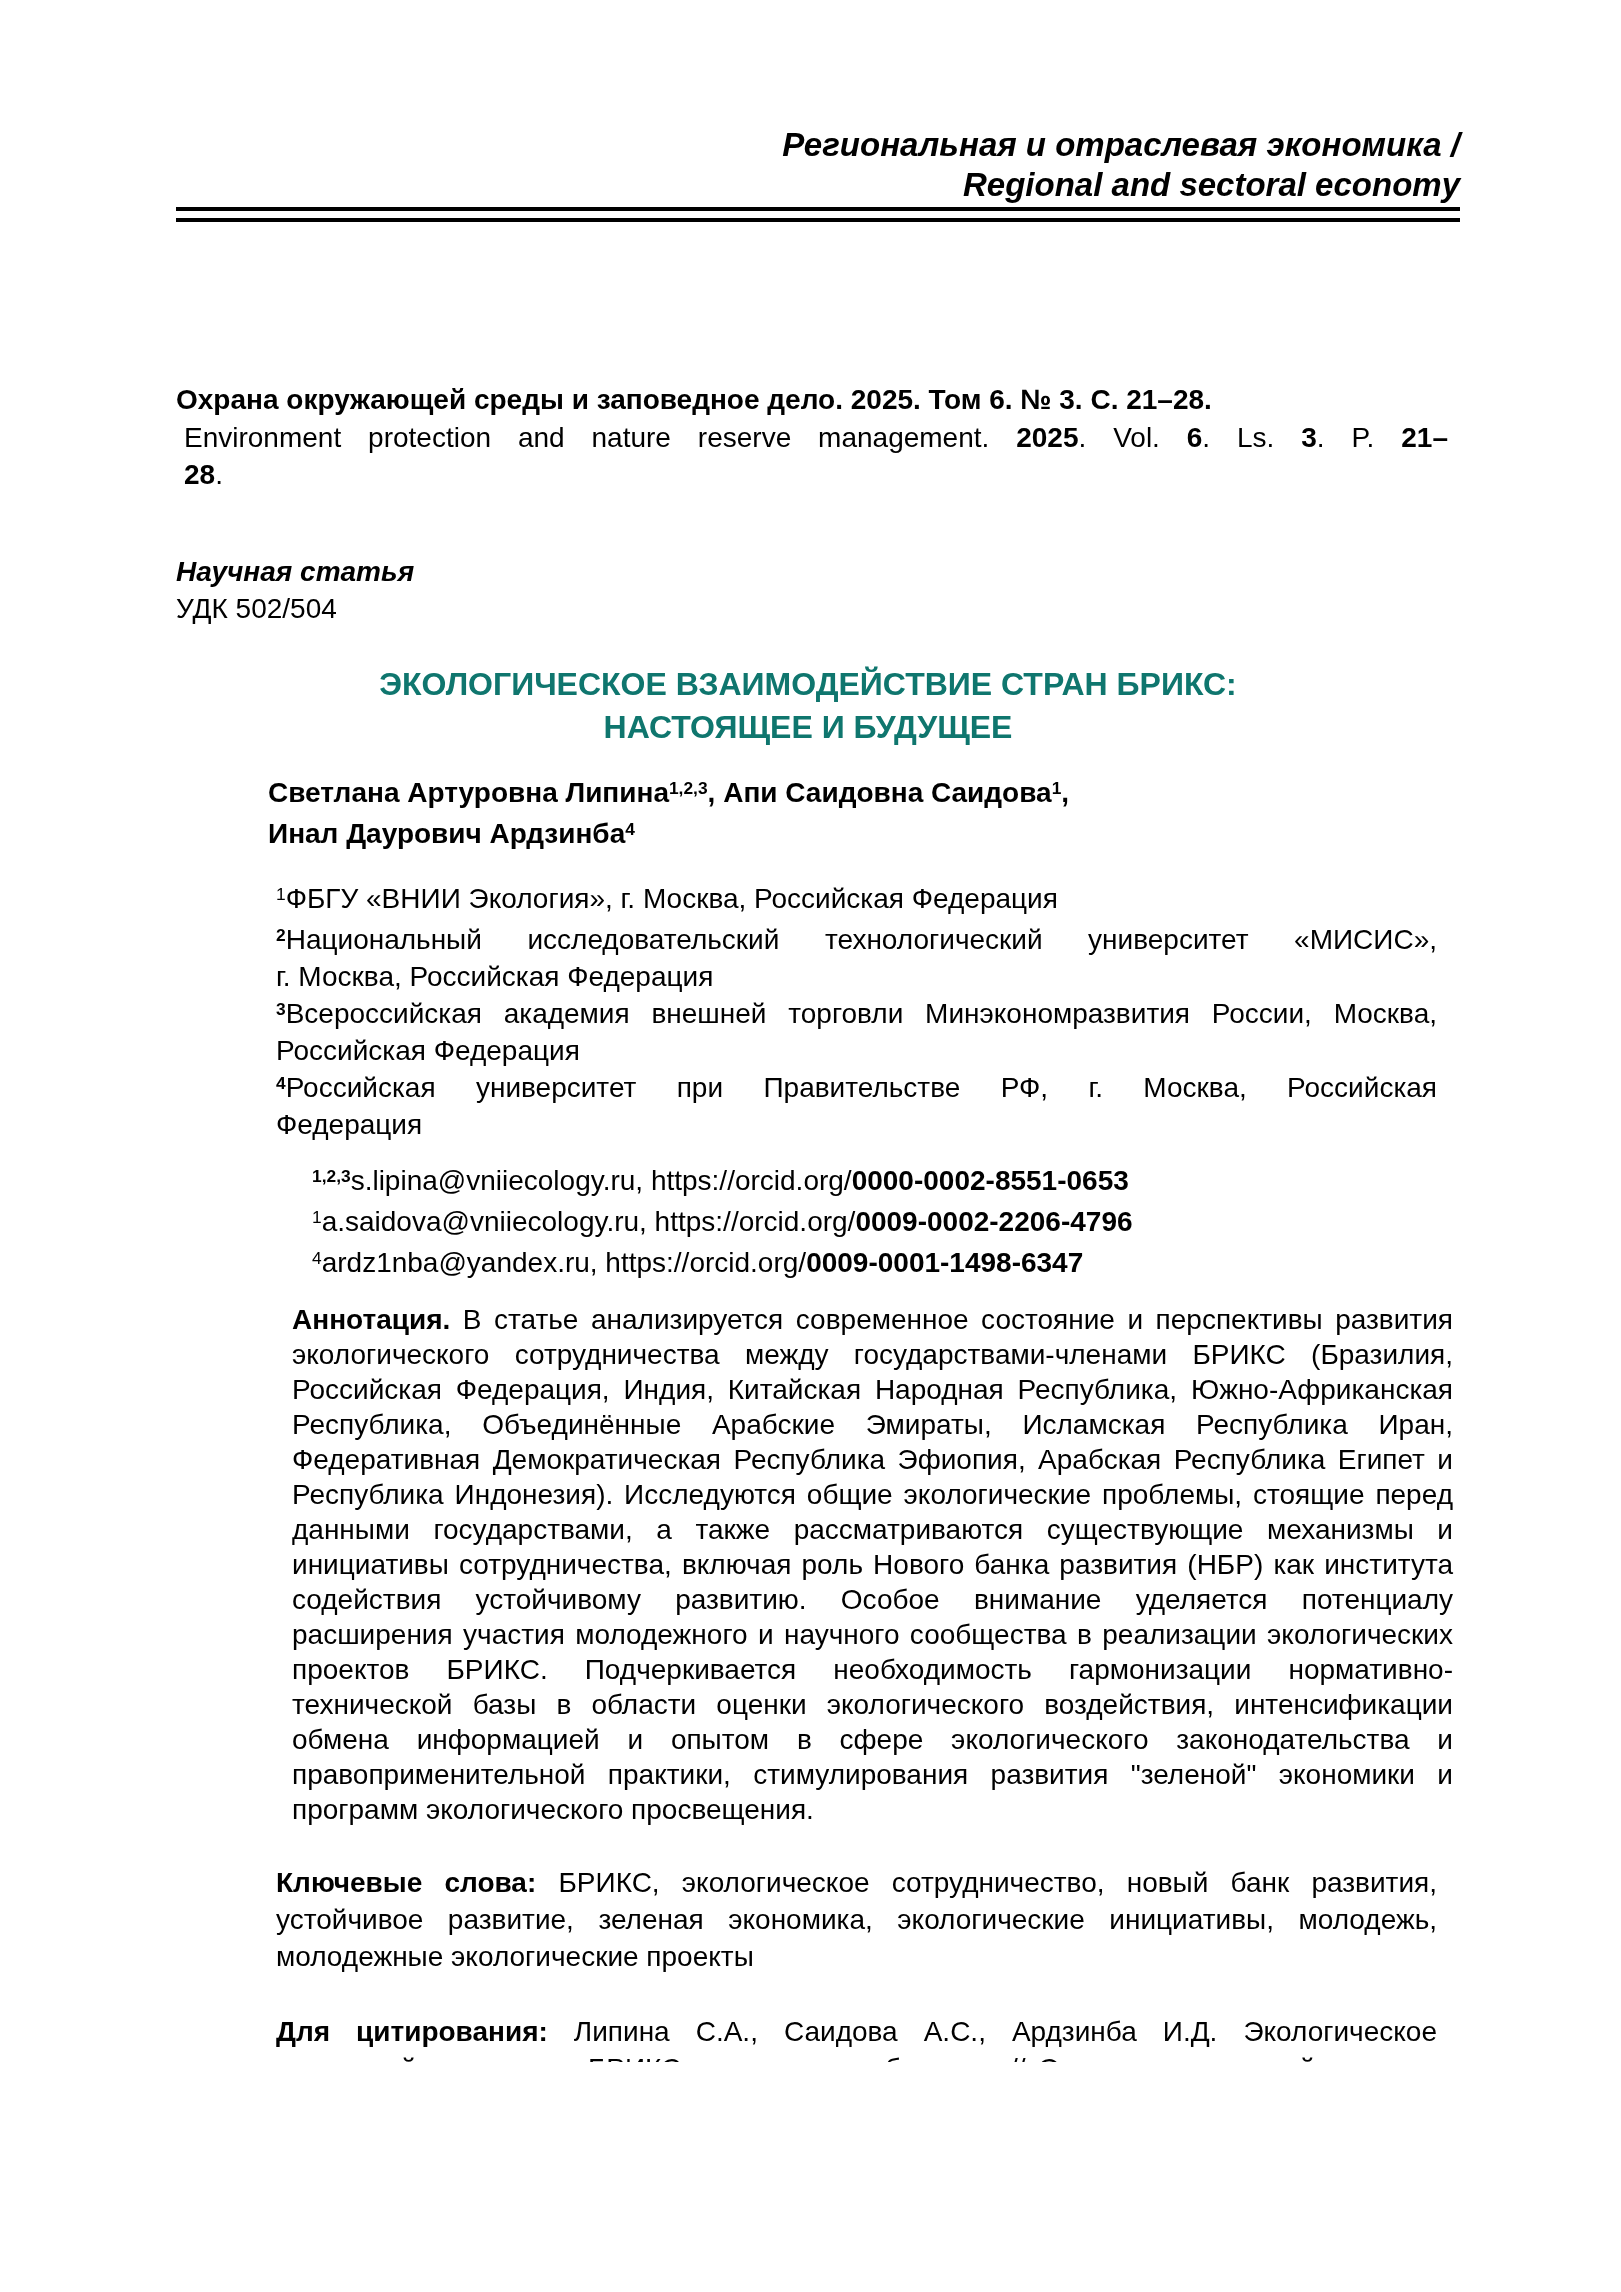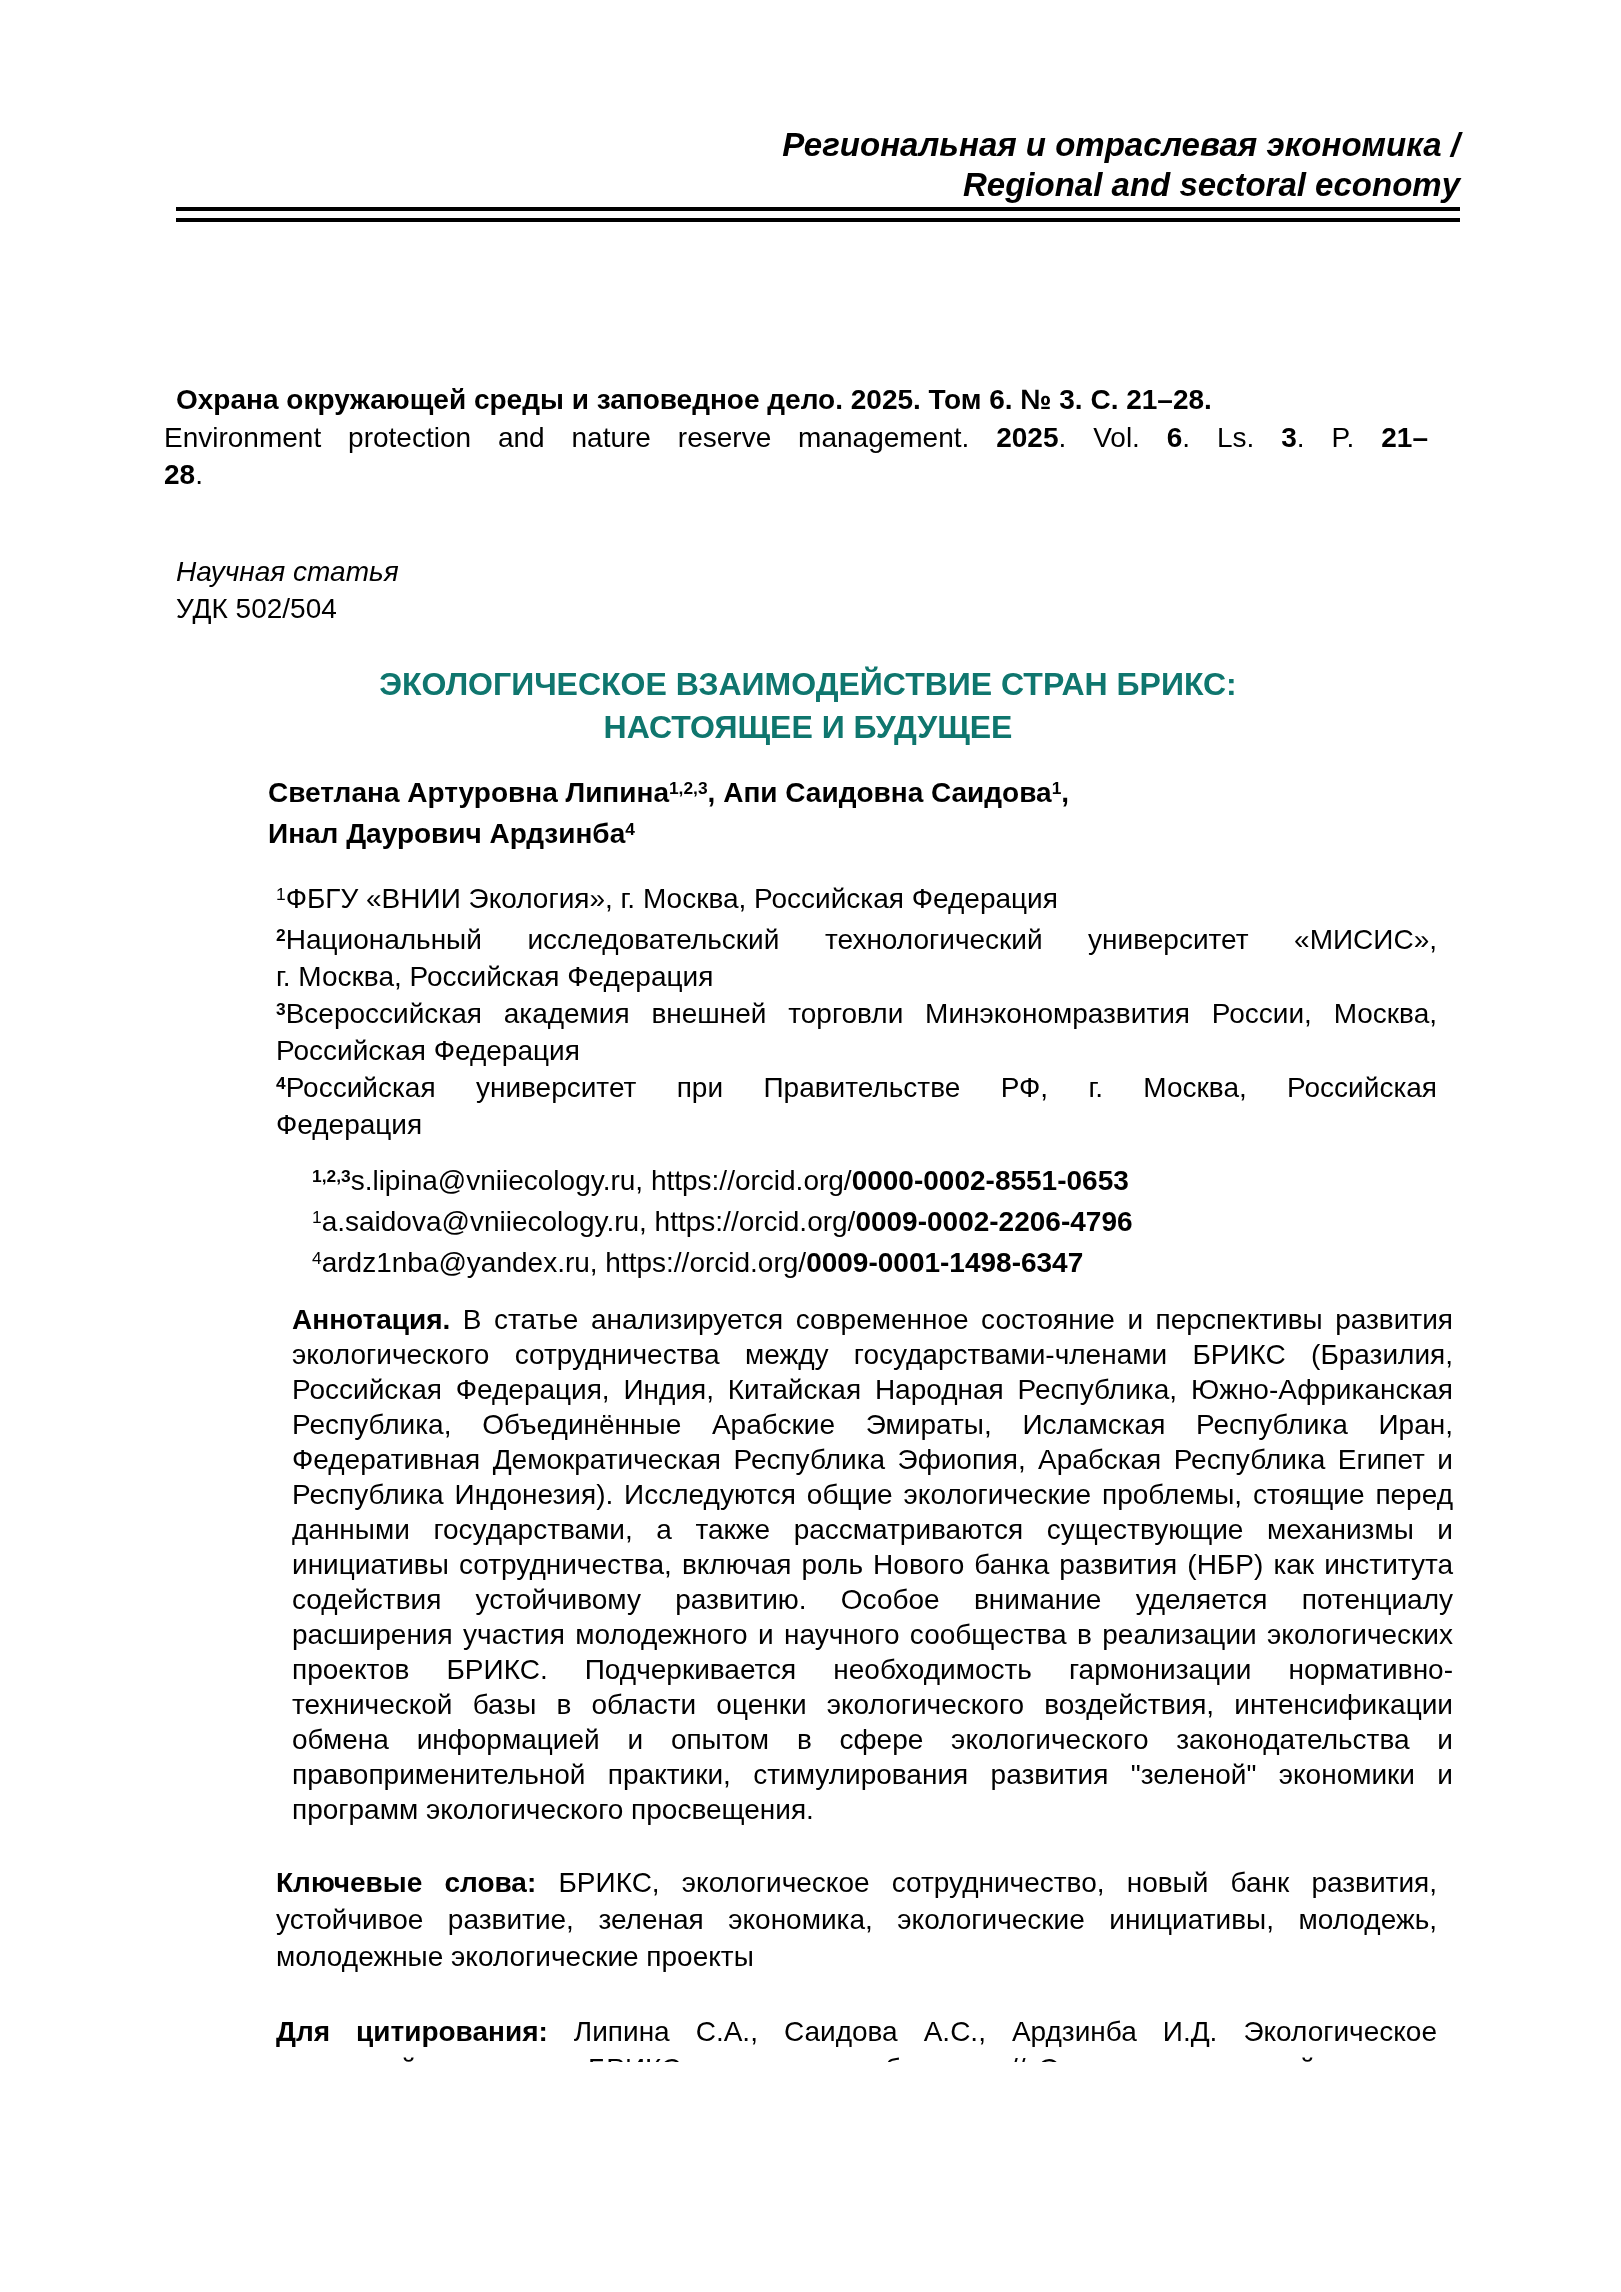--- a/index.html
+++ b/index.html
@@ -24,24 +24,24 @@
     top:125px;left:490px;width:970px;
     text-align:right;
     font-weight:bold;font-style:italic;
     font-size:33px;line-height:40px;
   }
   .rule{background:#000;}
   .rule-top{top:207px;left:176px;width:1284px;height:3.9px;}
   .rule-bottom{top:218px;left:176px;width:1284px;height:3.9px;}
 
   .masthead-ru{top:381px;left:176px;width:1264px;line-height:37px;font-weight:bold;}
-  .masthead-en{top:419px;left:164px;width:1264px;line-height:37px;}
+  .masthead-en{top:419px;left:184px;width:1264px;line-height:37px;}
 
   .article-meta{top:553px;left:176px;width:1264px;line-height:37px;}
-  .article-type{font-style:italic;}
+  .article-type{font-style:italic;font-weight:bold;}
 
   .article-title{
     top:663px;left:176px;width:1264px;
     text-align:center;font-weight:bold;
     font-size:32px;line-height:43px;
   }
 
   .authors{top:774px;left:268px;width:1161px;line-height:37px;font-weight:bold;}
   .affiliations{top:880px;left:276px;width:1161px;line-height:37px;text-align:justify;}
   .contacts{top:1162px;left:276px;width:1161px;line-height:37px;margin-left:36px;}

